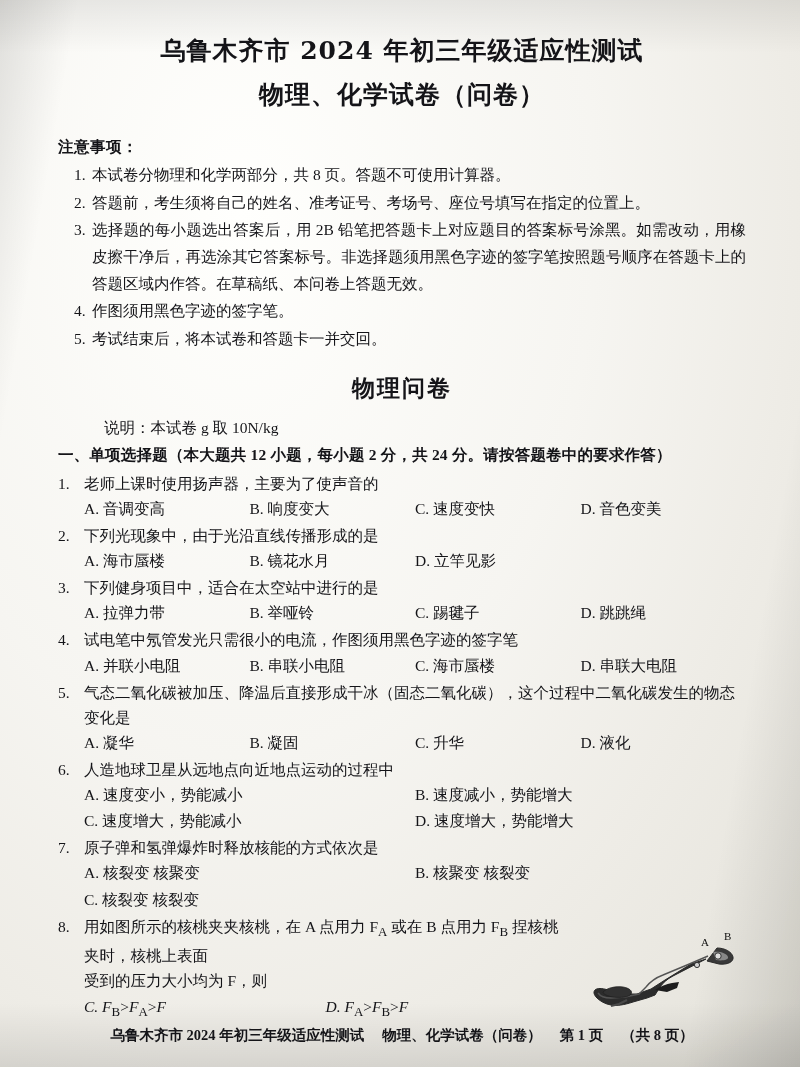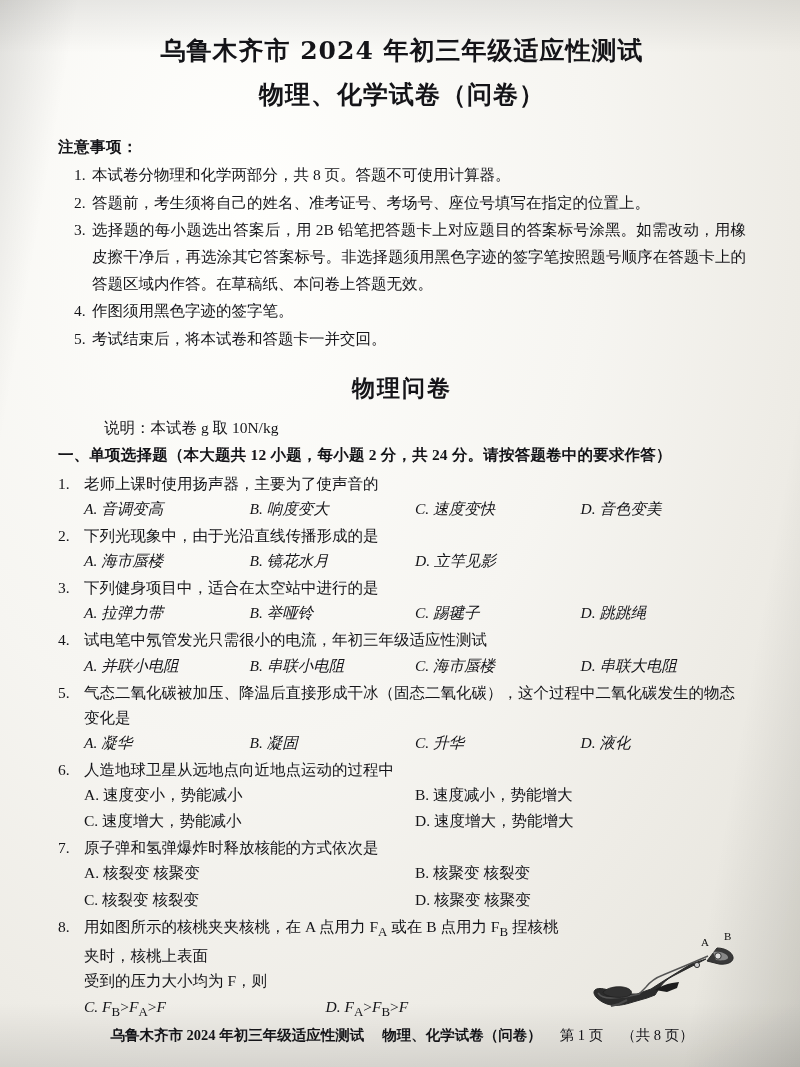--- a/index.html
+++ b/index.html
@@ -113,21 +113,21 @@
     text-align: left;
   }
   .q-text {
     flex: 1 1 auto;
   }
   .opts {
     display: flex;
     padding-left: 26px;
     margin-bottom: 1px;
   }
-  .opts.cols-4 > div { width: 25%; font-style: italic; }
+  .opts.cols-4 > div { width: 25%; }
   .opts.cols-2 > div { width: 50%; }
   .opt { white-space: nowrap; }
   .q8wrap { display: flex; align-items: flex-start; }
   .q8left { flex: 1 1 auto; }
   .q8right {
     flex: 0 0 auto;
     width: 175px;
     height: 96px;
     position: relative;
     margin-top: 12px;
@@ -138,21 +138,21 @@
     left: 58px;
     right: 54px;
     bottom: 22px;
     font-size: 14.5px;
     font-weight: bold;
     display: flex;
     justify-content: center;
     gap: 18px;
     align-items: baseline;
   }
-  .footer .pg { font-weight: normal; }
+  .footer .pg { font-weight: bold; }
   .ital { font-style: italic; font-family: "Liberation Serif", serif; }
   .pliers {
     position: absolute;
     inset: 0;
   }
 </style>
 </head>
 <body>
 
 <div class="page">
@@ -227,21 +227,21 @@
       <div class="opt">A. 拉弹力带</div>
       <div class="opt">B. 举哑铃</div>
       <div class="opt">C. 踢毽子</div>
       <div class="opt">D. 跳跳绳</div>
     </div>
   </div>
 
   <div class="q">
     <div class="q-stem">
       <div class="q-num">4.</div>
-      <div class="q-text">试电笔中氖管发光只需很小的电流，年初三年级适应性测试</div>
+      <div class="q-text">试电笔中氖管发光只需很小的电流，作图须用黑色字迹的签字笔</div>
     </div>
     <div class="opts cols-4">
       <div class="opt">A. 并联小电阻</div>
       <div class="opt">B. 串联小电阻</div>
       <div class="opt">C. 海市蜃楼</div>
       <div class="opt">D. 串联大电阻</div>
     </div>
   </div>
 
   <div class="q">
@@ -276,21 +276,20 @@
     <div class="q-stem">
       <div class="q-num">7.</div>
       <div class="q-text">原子弹和氢弹爆炸时释放核能的方式依次是</div>
     </div>
     <div class="opts cols-2">
       <div class="opt">A. 核裂变  核聚变</div>
       <div class="opt">B. 核聚变  核裂变</div>
     </div>
     <div class="opts cols-2">
       <div class="opt">C. 核裂变  核裂变</div>
-      <div class="opt">D. 核聚变  核聚变</div>
     </div>
   </div>
 
   <div class="q q8wrap">
     <div class="q8left">
       <div class="q-stem">
         <div class="q-num">8.</div>
         <div class="q-text">
           <span>用如图所示的核桃夹夹核桃，在 A 点用力 F</span><sub>A</sub><span> 或在 B 点用力 F</span><sub>B</sub><span> 捏核桃夹时，核桃上表面</span>
           <div>受到的压力大小均为 F，则</div>

